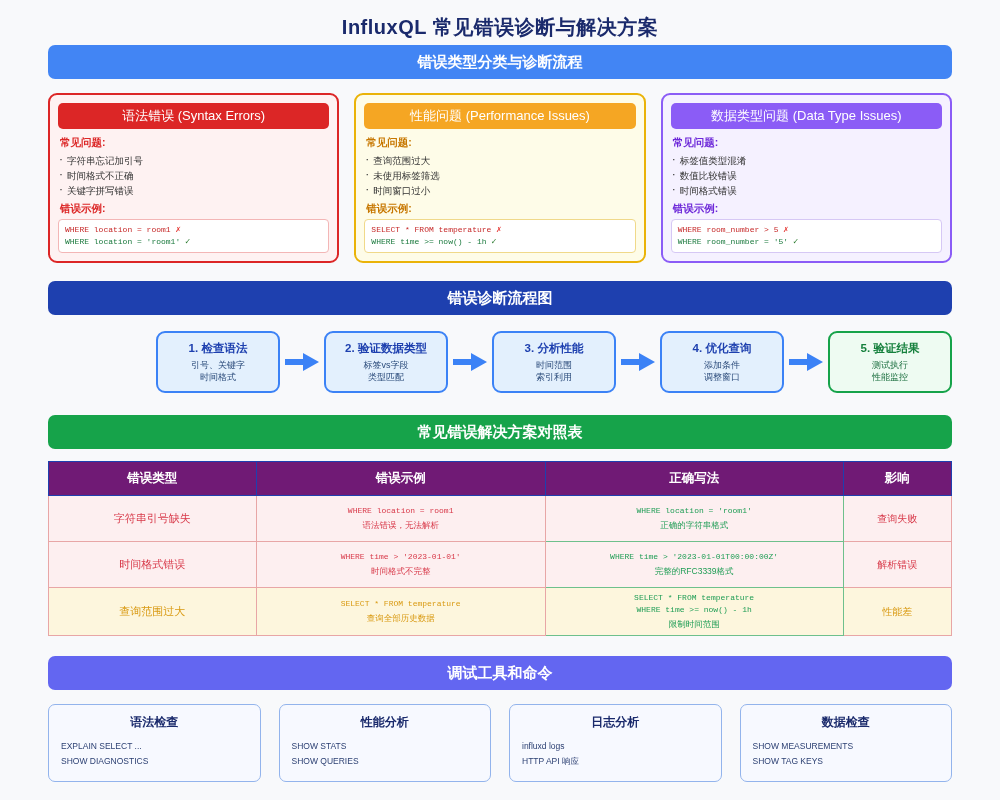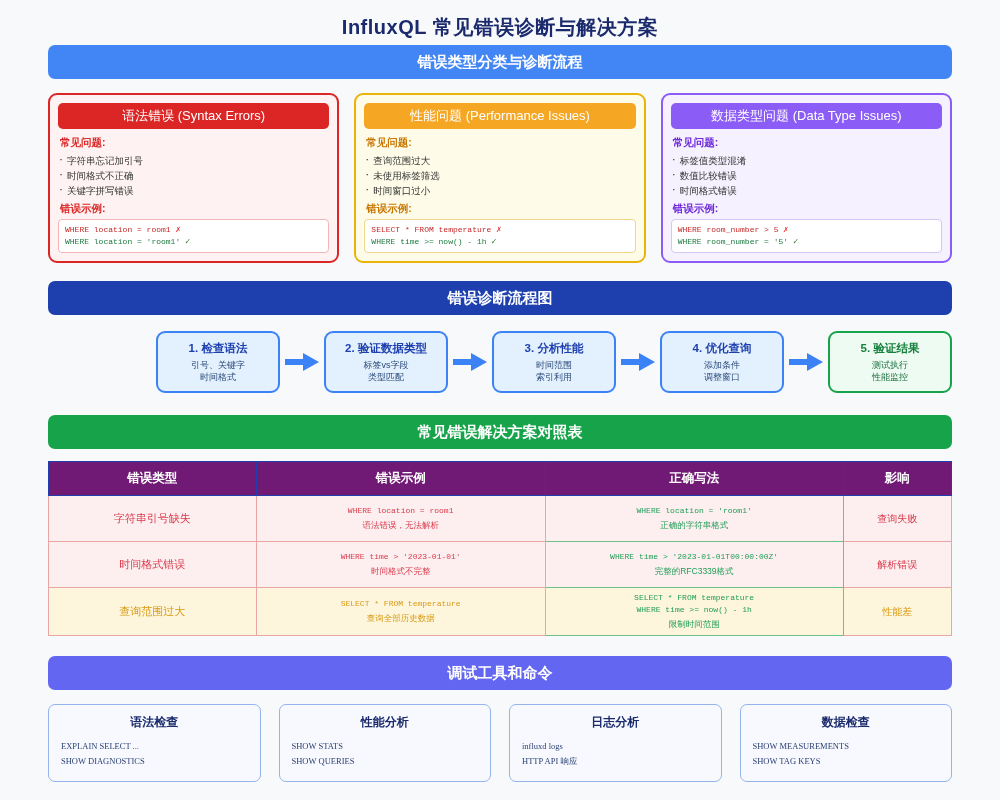--- a/index.html
+++ b/index.html
@@ -214,21 +214,21 @@
     min-height: 68px;
   }
   .tool-title {
     text-align: center;
     font-size: 12px;
     font-weight: bold;
     color: #1a2a6c;
     margin-bottom: 8px;
   }
   .tool-cmd {
-    font-family: Liberation Serif, serif;
+    font-family: Liberation Sans, sans-serif;
     font-size: 8.5px;
     line-height: 15px;
     color: #2b3f72;
   }
 </style>
 </head>
 <body>
 
 <div class="page">
 

